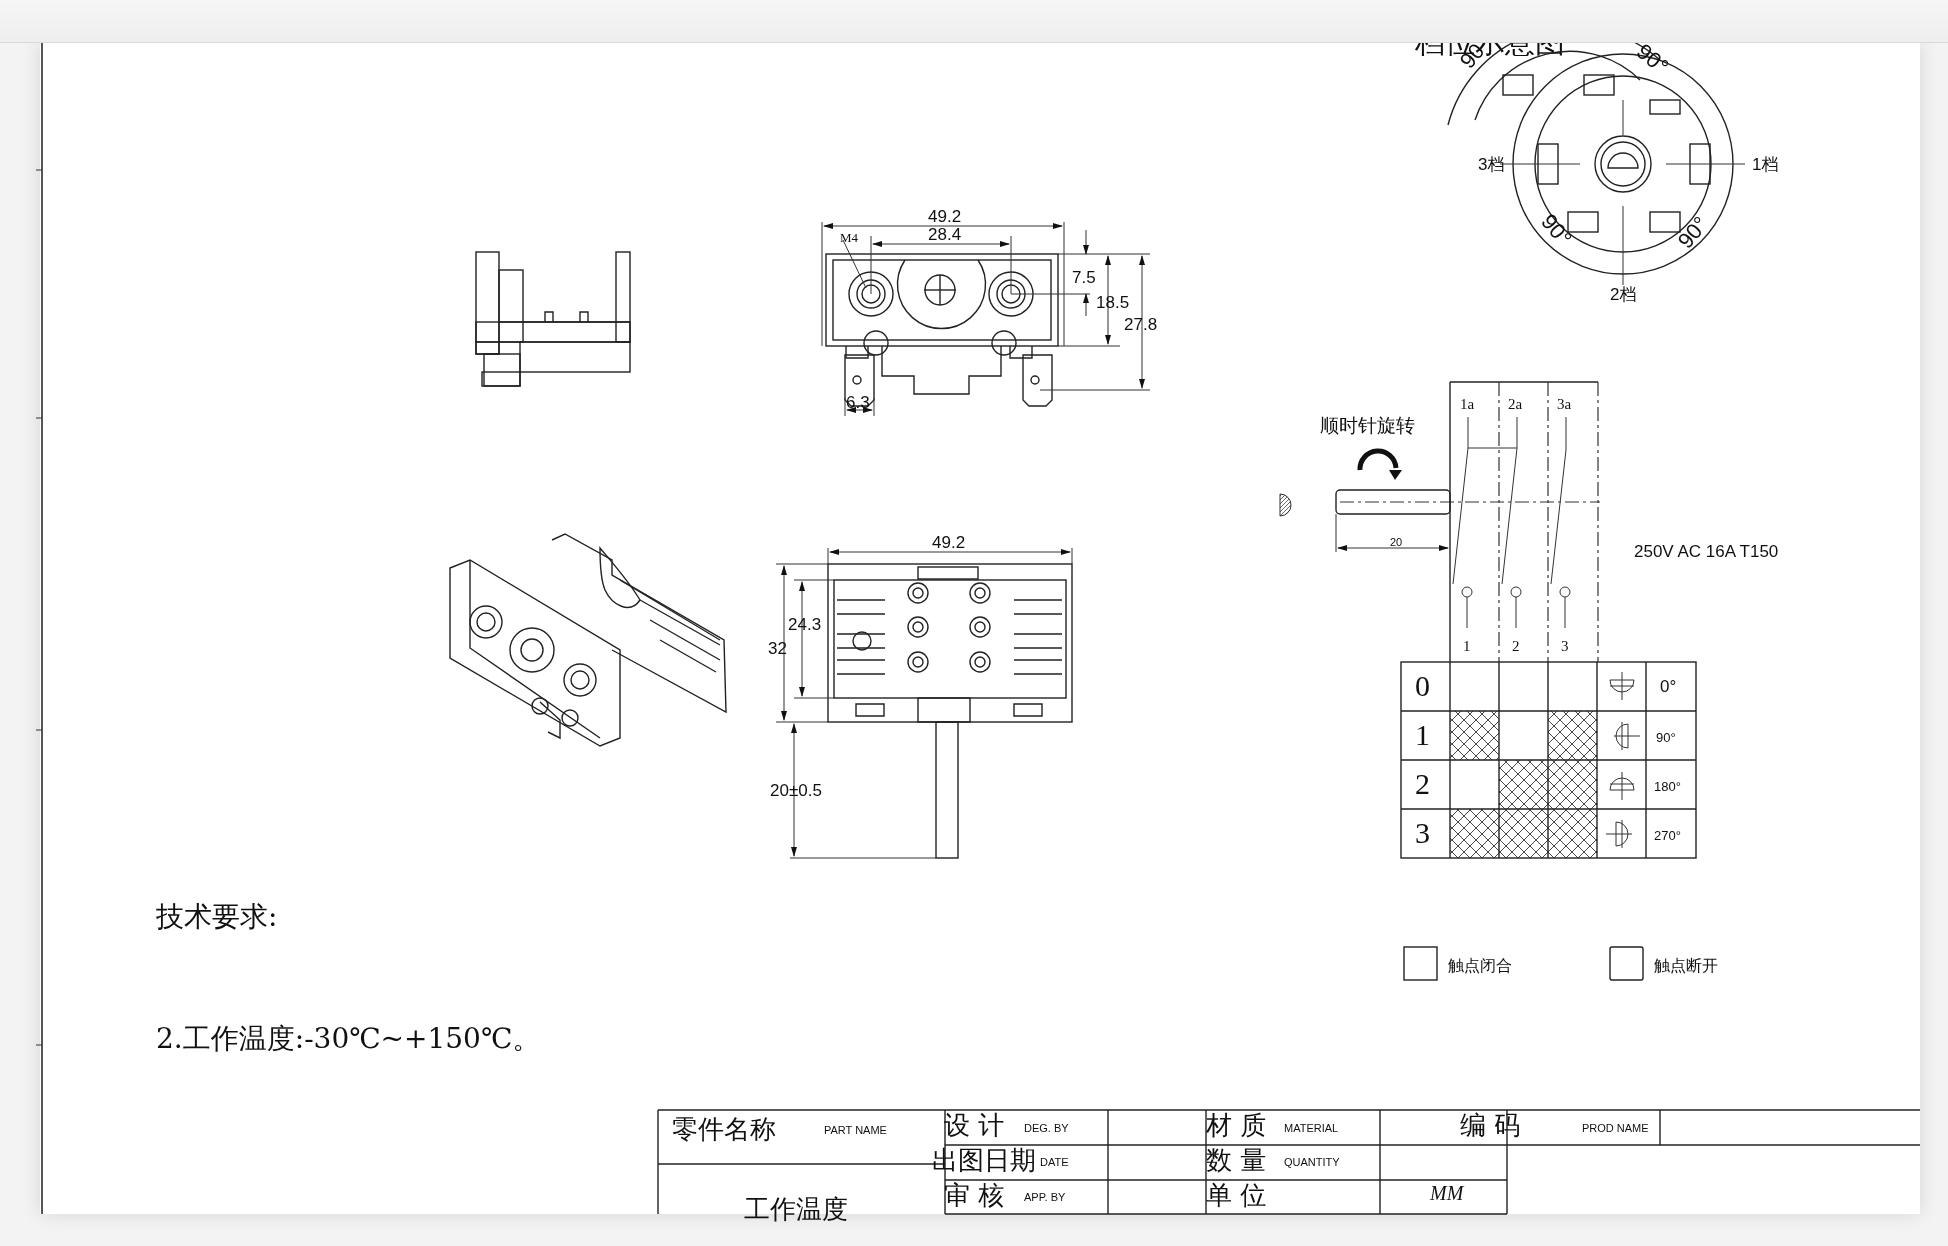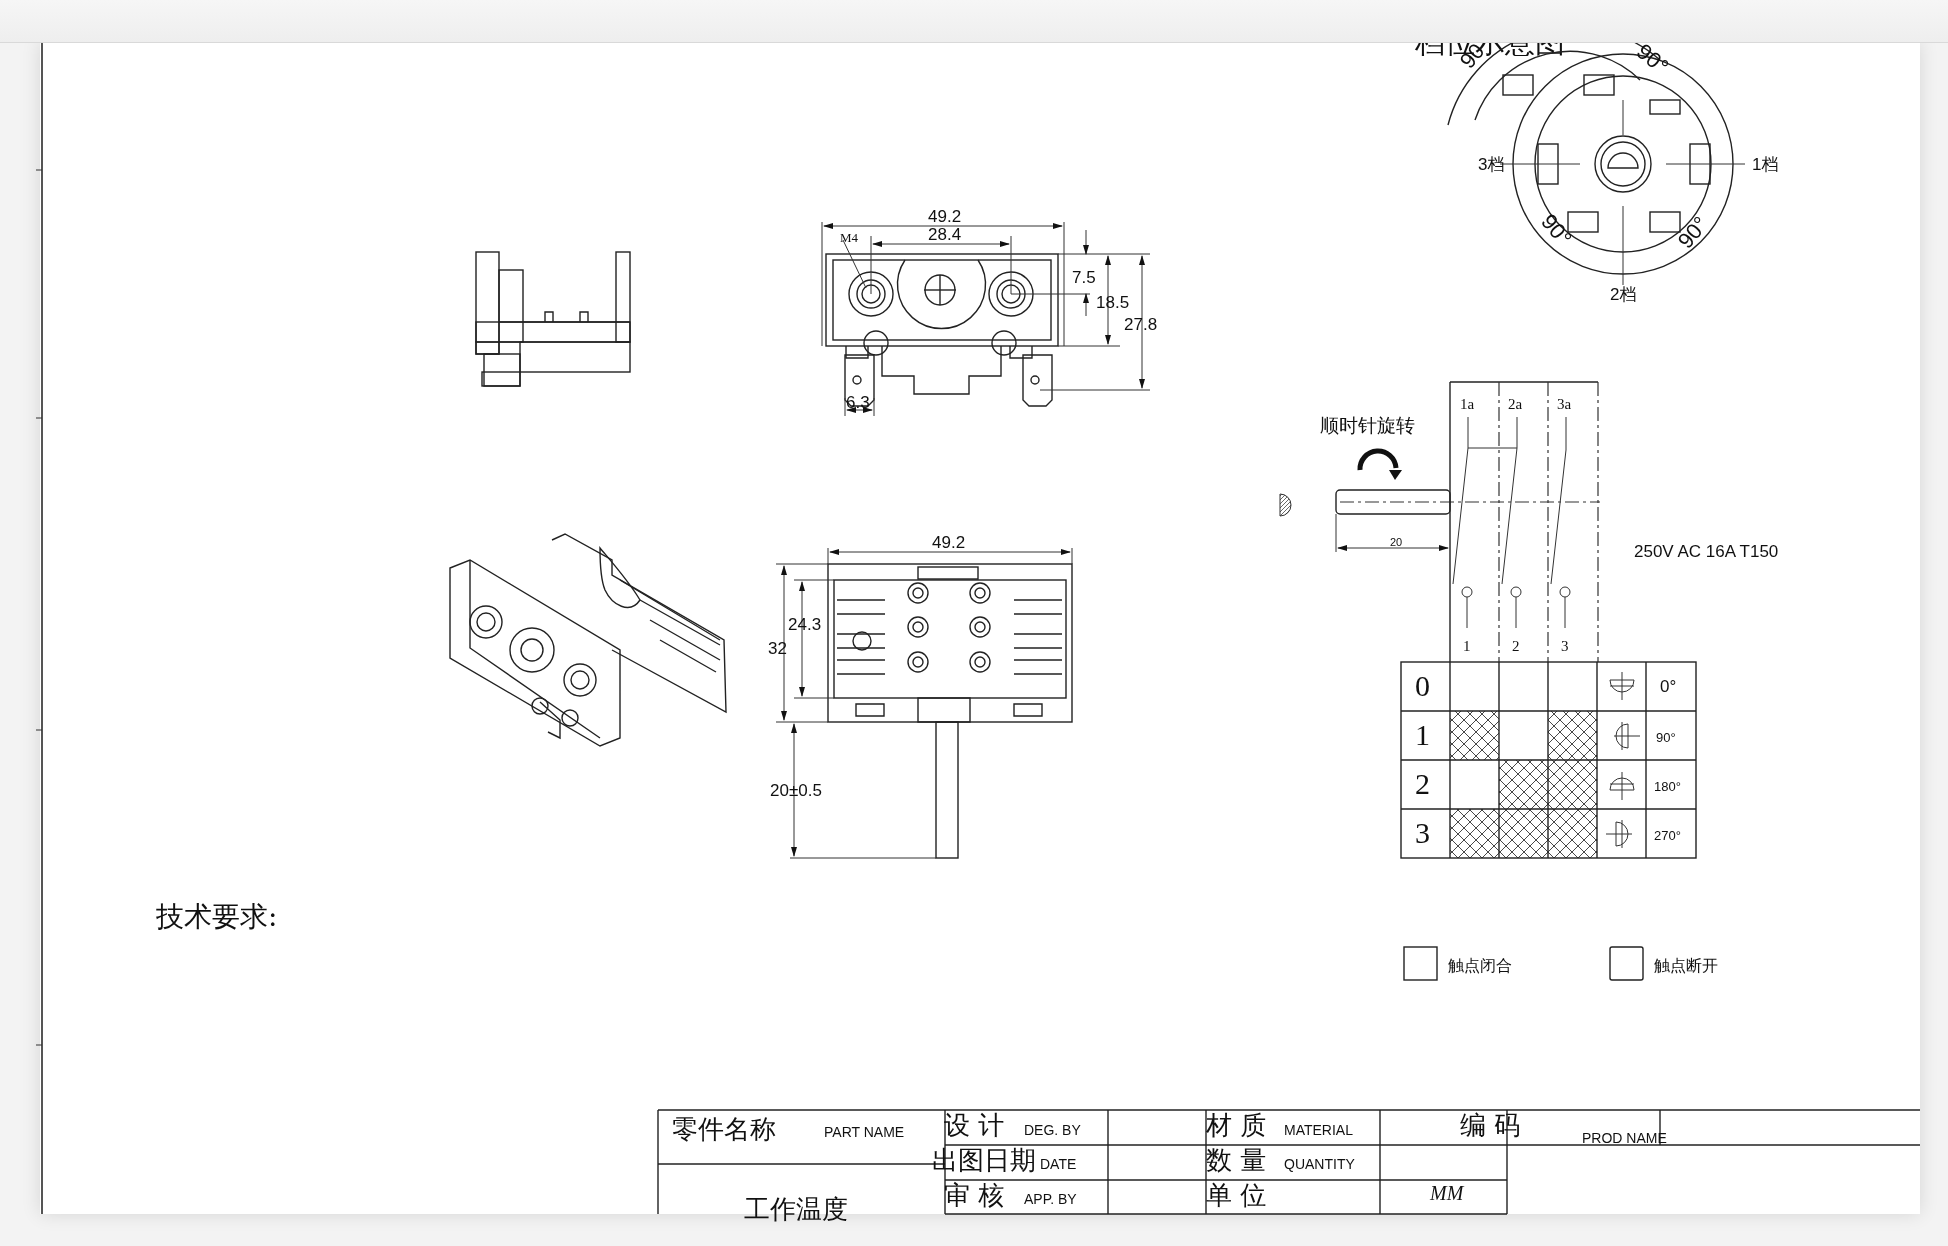--- a/index.html
+++ b/index.html
@@ -10,21 +10,21 @@
   .line { stroke:#222; stroke-width:1.4; fill:none; }
   .thin { stroke:#333; stroke-width:1; fill:none; }
   .dash { stroke:#333; stroke-width:1.2; fill:none; stroke-dasharray:14 4 3 4; }
   .dim { font-family:"Liberation Sans", sans-serif; font-size:17px; fill:#111; }
   .dim-sm { font-family:"Liberation Sans", sans-serif; font-size:11px; fill:#111; }
   .serif { font-family:"Liberation Serif", "DejaVu Serif", serif; fill:#111; }
   .notes { position:absolute; left:156px; top:816px; font-family:"DejaVu Serif", serif; font-size:28px; line-height:40.5px; color:#111; white-space:pre; }
   .notes div { height:40.5px; }
   .title-block { position:absolute; font-family:"DejaVu Serif", serif; color:#111; }
   .tb-cell { position:absolute; font-size:26px; white-space:nowrap; }
-  .tb-en { font-size:14px; font-family:"Liberation Sans", sans-serif; letter-spacing:0px; }
+  .tb-en { font-size:11px; font-family:"Liberation Sans", sans-serif; letter-spacing:0px; }
 </style>
 </head>
 <body>
 
 <div class="topfade"></div>
 
 <div class="sheet"></div>
 
 <svg width="1948" height="1246" viewBox="0 0 1948 1246">
   <defs>
@@ -323,20 +323,21 @@
     <line x1="1206" y1="1110" x2="1206" y2="1214"></line>
     <line x1="1380" y1="1110" x2="1380" y2="1214"></line>
     <line x1="1507" y1="1110" x2="1507" y2="1214"></line>
     <line x1="1507" y1="1145" x2="1920" y2="1145"></line>
     <line x1="1660" y1="1110" x2="1660" y2="1145"></line>
   </g>
 </svg>
 
 <div class="notes">
   <div>技术要求:</div>
+  <div>2.工作温度:-30℃~+150℃。</div>
   
   
   
   
   
   
 </div>
 
 <div class="title-block">
   <span class="tb-cell" style="left:672px;top:1112px;text-align:center;">零件名称</span>
@@ -352,14 +353,14 @@
 
   <span class="tb-cell" style="left:1206px;top:1108px;">材 质</span>
   <span class="tb-cell tb-en" style="left:1284px;top:1122px;">MATERIAL</span>
   <span class="tb-cell" style="left:1206px;top:1143px;">数 量</span>
   <span class="tb-cell tb-en" style="left:1284px;top:1156px;">QUANTITY</span>
   <span class="tb-cell" style="left:1206px;top:1178px;">单 位</span>
   <span class="tb-cell tb-en" style="left:1284px;top:1246px;">UNITS</span>
   <span class="tb-cell" style="left:1430px;top:1182px;font-size:20px;font-family:'Liberation Serif',serif;font-style:italic;">MM</span>
 
   <span class="tb-cell" style="left:1460px;top:1108px;">编 码</span>
-  <span class="tb-cell tb-en" style="left:1582px;top:1122px;margin-top:8px;">PROD NAME</span>
+  <span class="tb-cell tb-en" style="left:1582px;top:1122px;">PROD NAME</span>
 </div>
 
 </body></html>

